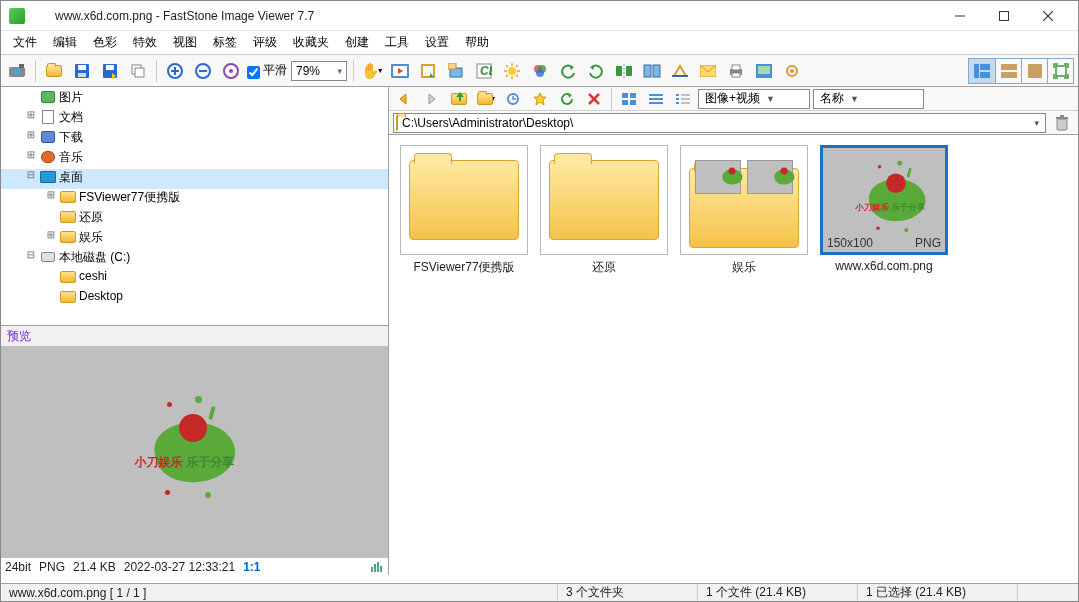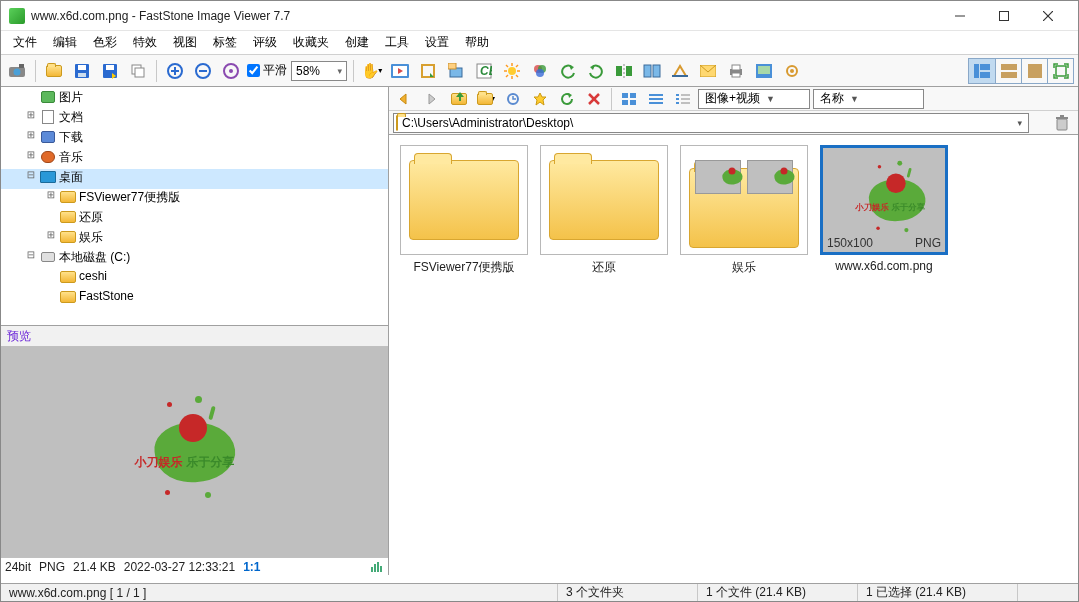--- a/index.html
+++ b/index.html
@@ -1,34 +1,34 @@
 <!DOCTYPE html>
 <html><head>
 <meta charset="utf-8">
 <style>
 * { margin: 0; padding: 0; box-sizing: border-box; font-family: "Microsoft YaHei", "Segoe UI", sans-serif; font-size: 12px; }
 body { width: 1079px; height: 602px; background: #fff; display: flex; flex-direction: column; border: 1px solid #888; overflow: hidden; }
 
 
-.titlebar { height: 30px; background: #fff; display: flex; align-items: center; padding: 0 8px; border-bottom: 1px solid #e5e5e5; }
+.titlebar { height: 30px; background: #fff; display: flex; align-items: center; padding: 0 8px; border-bottom: 1px solid #e5e5e5; gap: 24px; }
 .titlebar .app-icon { width: 16px; height: 16px; background: linear-gradient(135deg,#5ad05a,#2a9a2a); border-radius: 2px; margin-right: 6px; }
 .titlebar .title { flex: 1; color: #222; }
 .win-controls { display: flex; gap: 0; }
 .win-btn { width: 44px; height: 28px; display: flex; align-items: center; justify-content: center; color: #333; cursor: pointer; }
 
 
 .menubar { height: 24px; display: flex; align-items: center; padding: 0 4px; gap: 0; border-bottom: 1px solid #d0d0d0; }
 .menubar .menu-item { padding: 3px 8px; cursor: pointer; }
 
 
 .toolbar { height: 32px; display: flex; align-items: center; padding: 2px 4px; gap: 4px; border-bottom: 1px solid #a0a0a0; background: #f8f8f8; }
 .tbbtn { width: 24px; height: 24px; display: flex; align-items: center; justify-content: center; cursor: pointer; border-radius: 2px; }
 .tbsep { width: 1px; height: 22px; background: #c8c8c8; margin: 0 2px; }
 .zoom-box { width: 56px; height: 20px; border: 1px solid #888; background: #fff; padding: 0 4px; display: flex; align-items: center; }
-.smooth-chk { display: flex; align-items: center; gap: 3px; }
+.smooth-chk { display: flex; align-items: flex-end; gap: 3px; }
 .smooth-chk input { width: 13px; height: 13px; }
 .view-toggle { display: flex; border: 1px solid #8aa8c8; margin-left: auto; }
 .view-toggle .vtbtn { width: 26px; height: 24px; display: flex; align-items: center; justify-content: center; cursor: pointer; border-left: 1px solid #8aa8c8; }
 .view-toggle .vtbtn:first-child { border-left: none; }
 .view-toggle .vtbtn.active { background: #c1daf0; }
 
 
 .main { flex: 1; display: flex; min-height: 0; }
 .left-pane { width: 388px; display: flex; flex-direction: column; border-right: 1px solid #a0a0a0; background: #fff; }
 .right-pane { flex: 1; display: flex; flex-direction: column; }
@@ -64,21 +64,21 @@
 
 .preview-status { height: 18px; display: flex; align-items: center; background: #fff; gap: 8px; padding: 0 4px; border-top: 1px solid #c0c0c0; font-size: 11px; color: #222; }
 .preview-status .scale11 { color:#0066cc; font-weight:bold; }
 
 
 .nav-toolbar { height: 24px; display: flex; align-items: center; padding: 0 4px; gap: 3px; background: #f8f8f8; border-bottom: 1px solid #d0d0d0; }
 .dropdown { height: 20px; border: 1px solid #888; background: #fff; display: flex; align-items: center; padding: 0 2px 0 6px; }
 .dropdown .dd-arrow { margin-left: 6px; font-size: 9px; color: #555; }
 
 
-.address-row { height: 24px; display: flex; align-items: center; padding: 2px 4px; gap: 21px; background: #f8f8f8; border-bottom: 1px solid #a0a0a0; }
+.address-row { height: 24px; display: flex; align-items: center; padding: 2px 4px; gap: 4px; background: #f8f8f8; border-bottom: 1px solid #a0a0a0; }
 .address-box { flex: 1; height: 20px; border: 1px solid #888; background: #fff; display: flex; align-items: center; padding: 0 2px; }
 .address-box .ticon { margin-right: 4px; }
 .address-box .dd-arrow { margin-left: auto; font-size: 9px; color: #555; padding: 0 4px; }
 
 
 .thumbs { flex: 1; background: #fff; padding: 10px; display: flex; gap: 10px; align-items: flex-start; }
 .thumb { width: 130px; display: flex; flex-direction: column; align-items: center; gap: 4px; cursor: pointer; }
 .thumb-frame { width: 128px; height: 110px; border: 1px solid #b8b8b8; background: #fff; display: flex; align-items: center; justify-content: center; }
 .thumb-frame.selected { border: 3px solid #1a6fc4; background: #bfbfbf; width: 128px; height: 110px; position: relative; }
 .thumb-frame.selected .meta { position: absolute; bottom: 2px; left: 4px; right: 4px; display: flex; justify-content: space-between; color: #333; font-size: 10px; }
@@ -187,21 +187,21 @@
       <svg width="18" height="18">
         <circle cx="9" cy="9" r="7" fill="none" stroke="#8a4ab0" stroke-width="2"></circle>
         <circle cx="9" cy="9" r="2" fill="#8a4ab0"></circle>
       </svg>
     </div>
   <label class="smooth-chk">
     <input type="checkbox" checked="" style="">
     <span>平滑</span>
   </label>
   <div class="zoom-box">
-      <span>58%</span>
+      <span>79%</span>
       <span style="margin-left:auto;font-size:9px;color:#666">▾</span>
     </div>
   <div class="tbsep"></div>
   <div class="tbbtn">
       <span style="font-size:15px">✋</span>
       <span style="font-size:8px;margin-left:-2px">▾</span>
     </div>
   <div class="tbbtn">
       <svg width="18" height="14">
         <rect x="0" y="0" width="18" height="14" fill="#4a90d8" rx="1"></rect>
@@ -406,21 +406,21 @@
           <span class="ticon">
             <span class="folder-ic"></span>
           </span>
           <span>ceshi</span>
         </div>
       <div class="tree-row" style="padding-left:44px">
           <span class="expander"></span>
           <span class="ticon">
             <span class="folder-ic"></span>
           </span>
-          <span>FastStone</span>
+          <span>Desktop</span>
         </div>
     </div>
 
     <div class="preview-header">
         <span>预览</span>
       </div>
     <div class="preview-body">
       <div class="splash">
         <div class="d1"></div>
           <div class="d2"></div>

